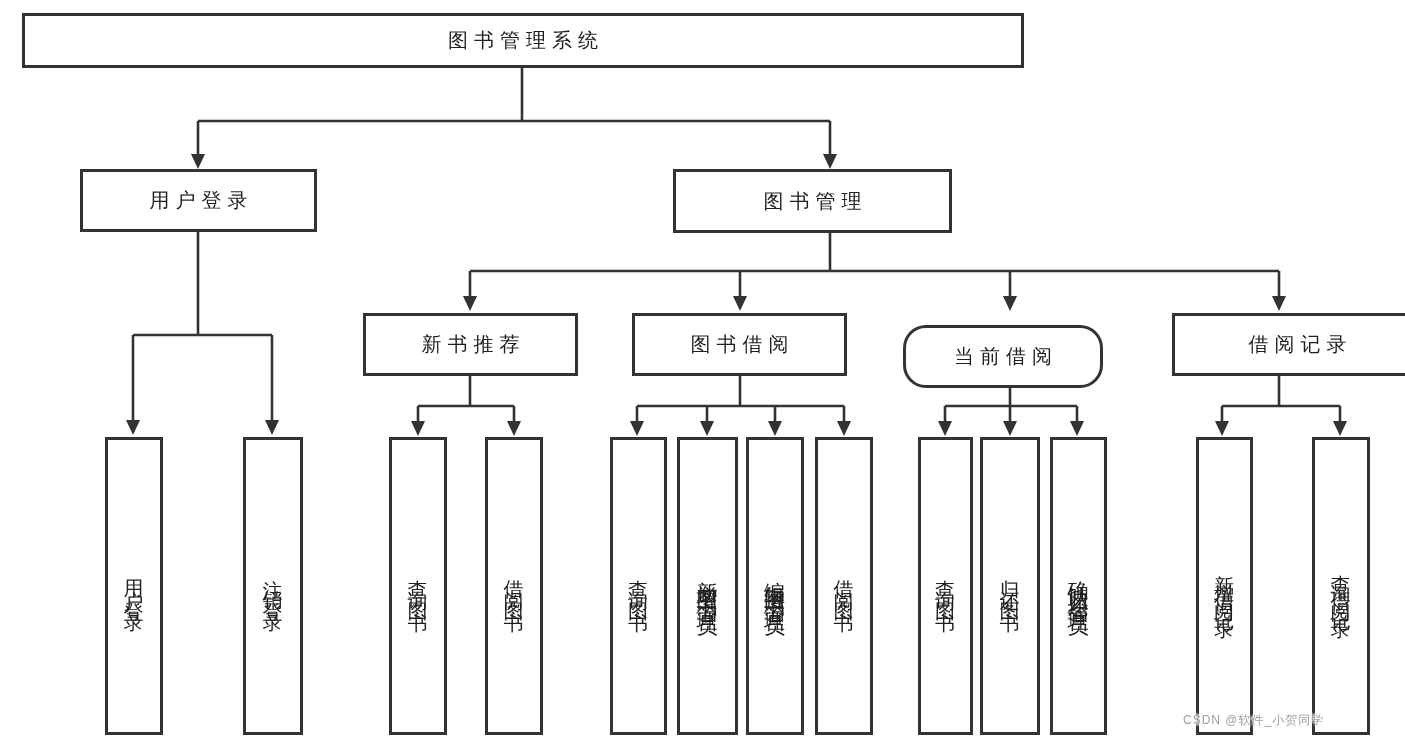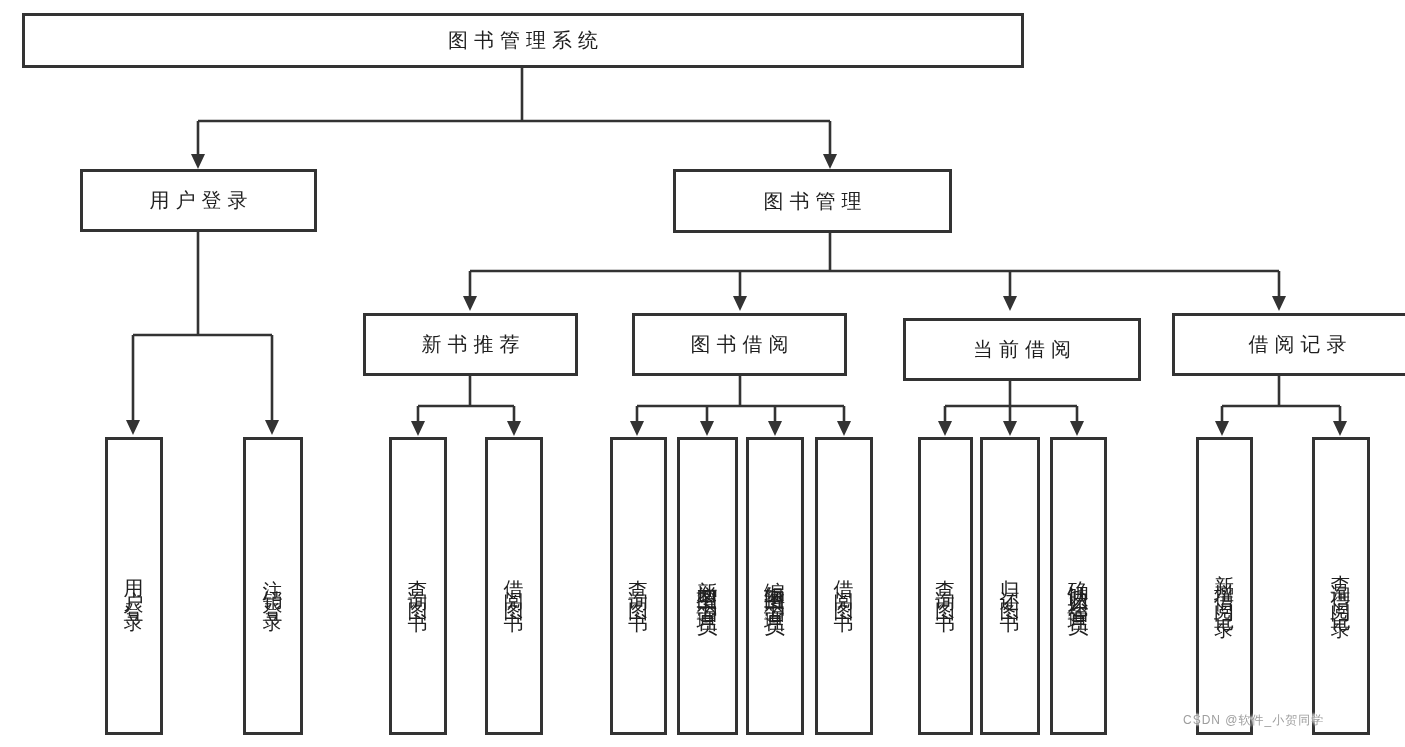--- a/index.html
+++ b/index.html
@@ -38,21 +38,21 @@
   }
   .vt-4 span{letter-spacing:11px;}
   .vt-6 span{letter-spacing:9px;}
   .vt-10 span{letter-spacing:5px;font-size:21px;}
   
   .n-root{left:22px;top:13px;width:1002px;height:55px;}
   .n-user-login{left:80px;top:169px;width:237px;height:63px;}
   .n-book-mgmt{left:673px;top:169px;width:279px;height:64px;}
   .n-new-book{left:363px;top:313px;width:215px;height:63px;}
   .n-borrow{left:632px;top:313px;width:215px;height:63px;}
-  .n-current{left:903px;top:318px;width:238px;height:63px;}
+  .n-current{left:903px;top:325px;width:200px;height:63px;border-radius:23px;}
   .n-records{left:1172px;top:313px;width:251px;height:63px;}
   .leaf{top:437px;height:298px;}
   .l-a1{left:105px;width:58px;}
   .l-a2{left:243px;width:60px;}
   .l-b1{left:389px;width:58px;}
   .l-b2{left:485px;width:58px;}
   .l-c1{left:610px;width:57px;}
   .l-c2{left:677px;width:61px;}
   .l-c3{left:746px;width:58px;}
   .l-c4{left:815px;width:58px;}

